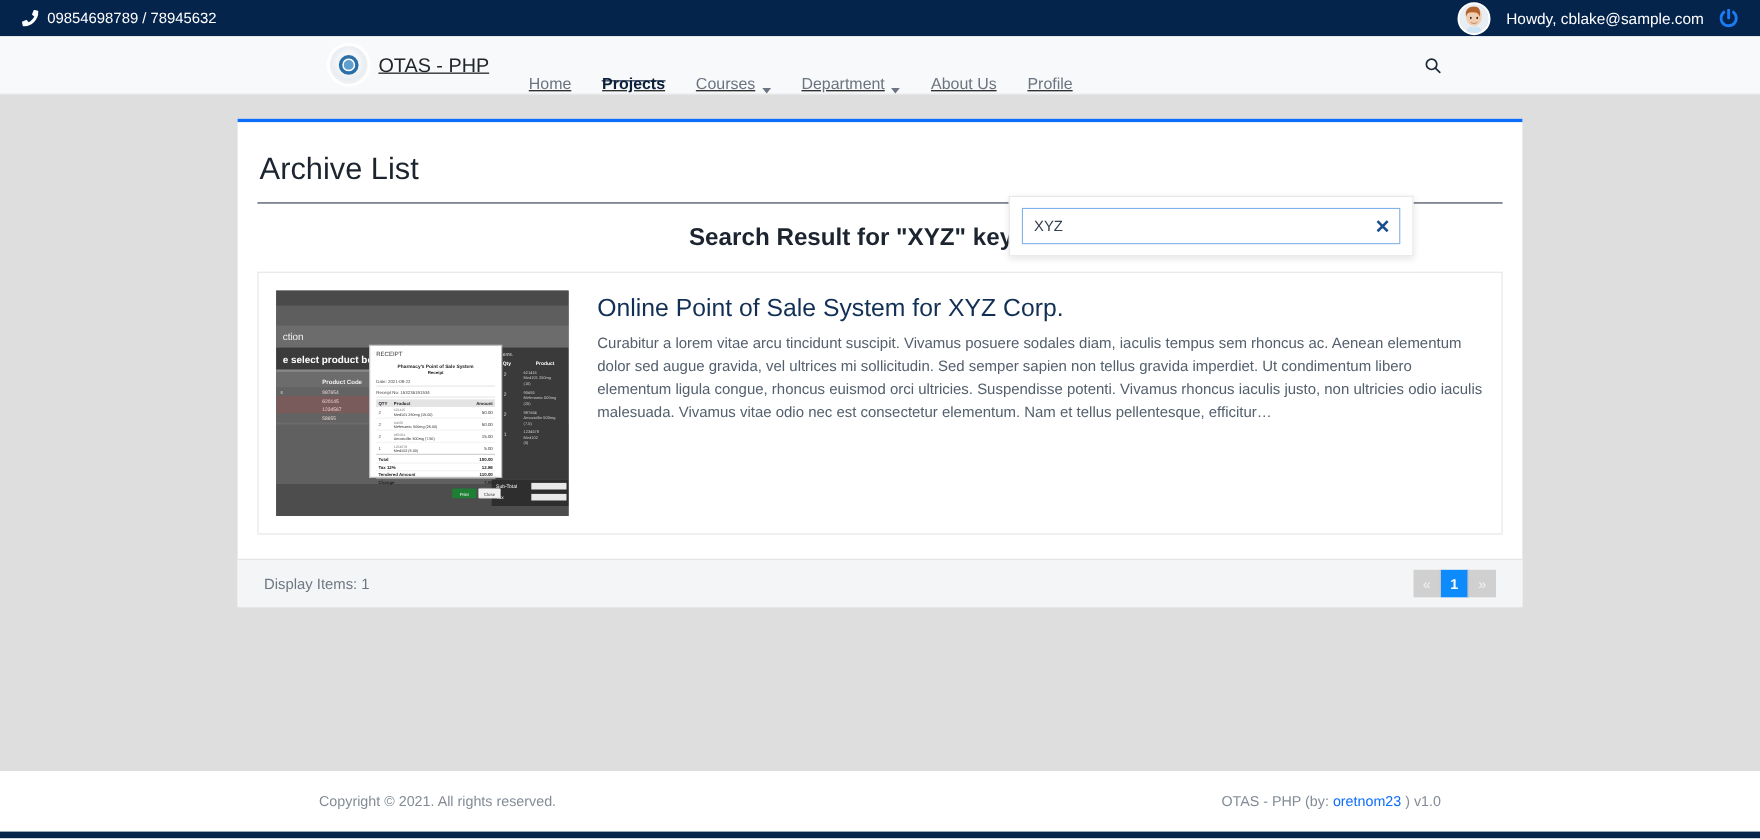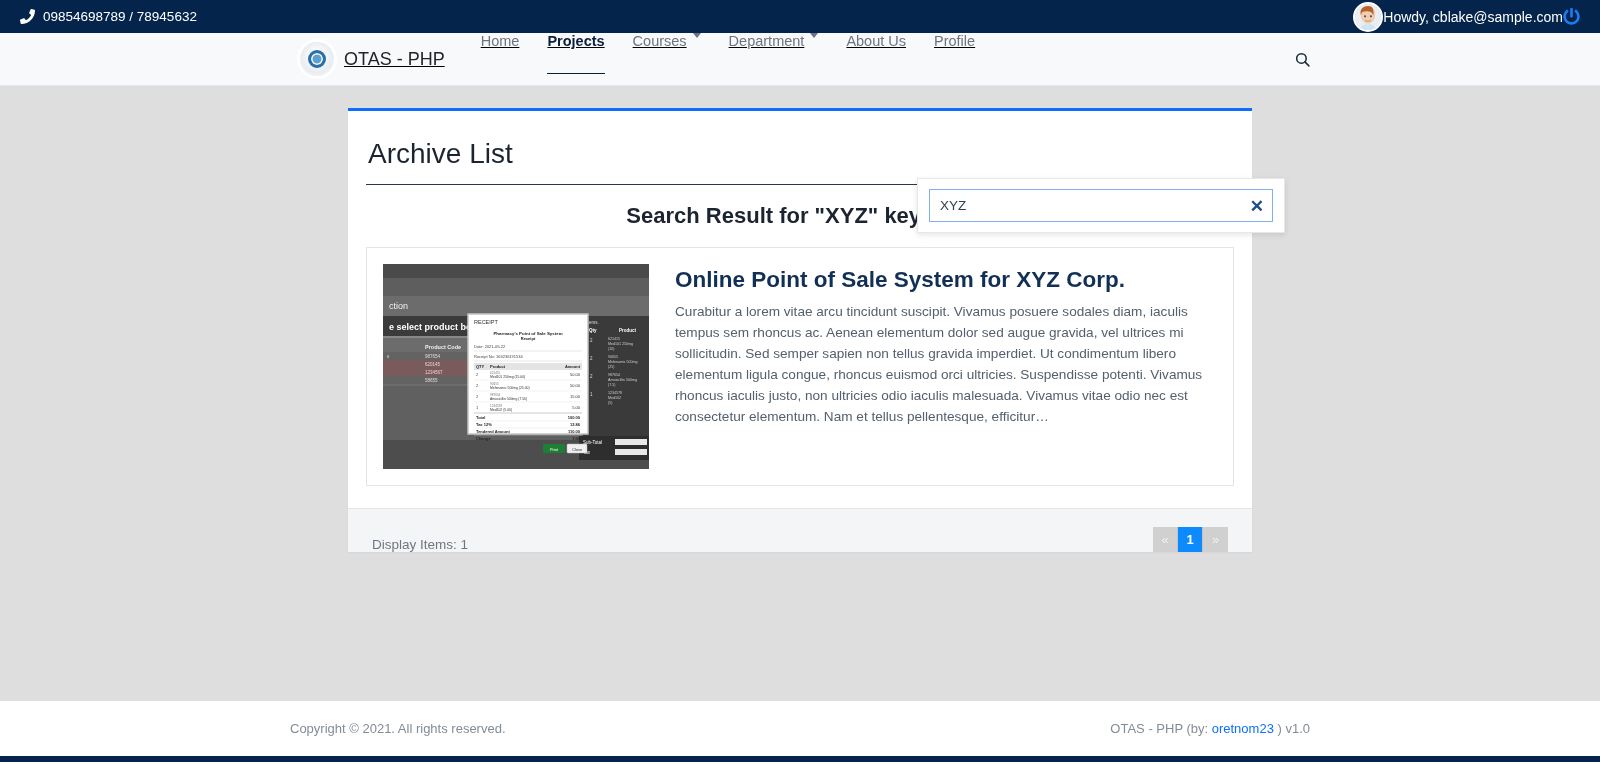--- a/index.html
+++ b/index.html
@@ -19,21 +19,21 @@
     color: #ffffff;
     display: flex;
     align-items: center;
     justify-content: space-between;
     padding: 0 12px 0 20px;
     font-size: 13.5px;
   }
   .topbar-left { display: flex; align-items: center; gap: 8px; }
   .phone-icon { display: inline-flex; width: 15px; height: 15px; }
   .phone-icon svg { width: 15px; height: 15px; fill: #ffffff; }
-  .topbar-right { display: flex; align-items: center; gap: 0; padding-right: 8px; }
+  .topbar-right { display: flex; align-items: center; gap: 14px; padding-right: 8px; }
   .avatar {
     width: 30px; height: 30px; border-radius: 50%;
     background: #cfd8e0;
     border: 2px solid #ffffff;
     overflow: hidden;
     display: block;
     position: relative;
   }
   .avatar svg { width: 100%; height: 100%; display: block; }
   .howdy { font-size: 14px; color: #ffffff; white-space: nowrap; }
@@ -76,21 +76,21 @@
   .brand-text {
     font-size: 18px; color: #212529; font-weight: 400;
     margin-right: 22px; white-space: nowrap;
   }
   .nav-links { display: flex; align-items: center; gap: 0; height: 100%; }
   .nav-link {
     font-size: 14.5px;
     color: #6b7480;
     padding: 0 14px;
     height: 100%;
-    display: flex; align-items: flex-start;
+    display: flex; align-items: flex-end;
     white-space: nowrap;
     cursor: pointer;
     position: relative;
   }
   .nav-link.active { color: #0b1f3a; font-weight: bold; }
   .nav-link.active::after {
     content: "";
     position: absolute;
     left: 14px; right: 14px; bottom: 11px;
     height: 1.5px; background: #0b1f3a;
@@ -151,21 +151,21 @@
     font-family: "Liberation Sans", sans-serif;
   }
 
   
   .page-bg {
     background: #dedede;
     height: 615px;
     position: relative;
   }
   .content-card {
-    width: 904px;
+    width: 1168px;
     margin: 0 auto;
     background: #ffffff;
     border-top: 3px solid #0d6efd;
     position: relative;
     top: 22px;
     min-height: 415px;
     box-shadow: 0 1px 2px rgba(0,0,0,0.04);
   }
   .card-body { padding: 20px 18px 0 18px; }
   .page-title {
@@ -196,21 +196,21 @@
     width: 266px; height: 205px;
     flex: none;
     background: #5c5c5c;
     position: relative;
     overflow: hidden;
   }
   .thumb svg { display: block; width: 100%; height: 100%; }
   .result-text { flex: 1; min-width: 0; padding-top: 2px; }
   .result-title {
     font-size: 22.5px;
-    font-weight: bold;
+    font-weight: normal;
     color: #123055;
     line-height: 1.2;
     margin-bottom: 9px;
   }
   .result-by {
     font-size: 13px;
     color: #7d848c;
     margin-bottom: 8px;
   }
   .result-by a { color: #1f7fc4; text-decoration: none; }
@@ -220,21 +220,21 @@
     color: #54606d;
     text-align: left;
   }
 
   
   .card-footer {
     background: #f4f5f6;
     border-top: 1px solid #e4e4e4;
     height: 44px;
     display: flex;
-    align-items: flex-end;
+    align-items: center;
     justify-content: space-between;
     padding: 0 24px;
   }
   .display-items { font-size: 13.5px; color: #6d7884; }
   .pagination { display: flex; }
   .page-btn {
     min-width: 25px; height: 25px;
     display: flex; align-items: center; justify-content: center;
     background: #d0d0d0;
     color: #f1f1f1;

